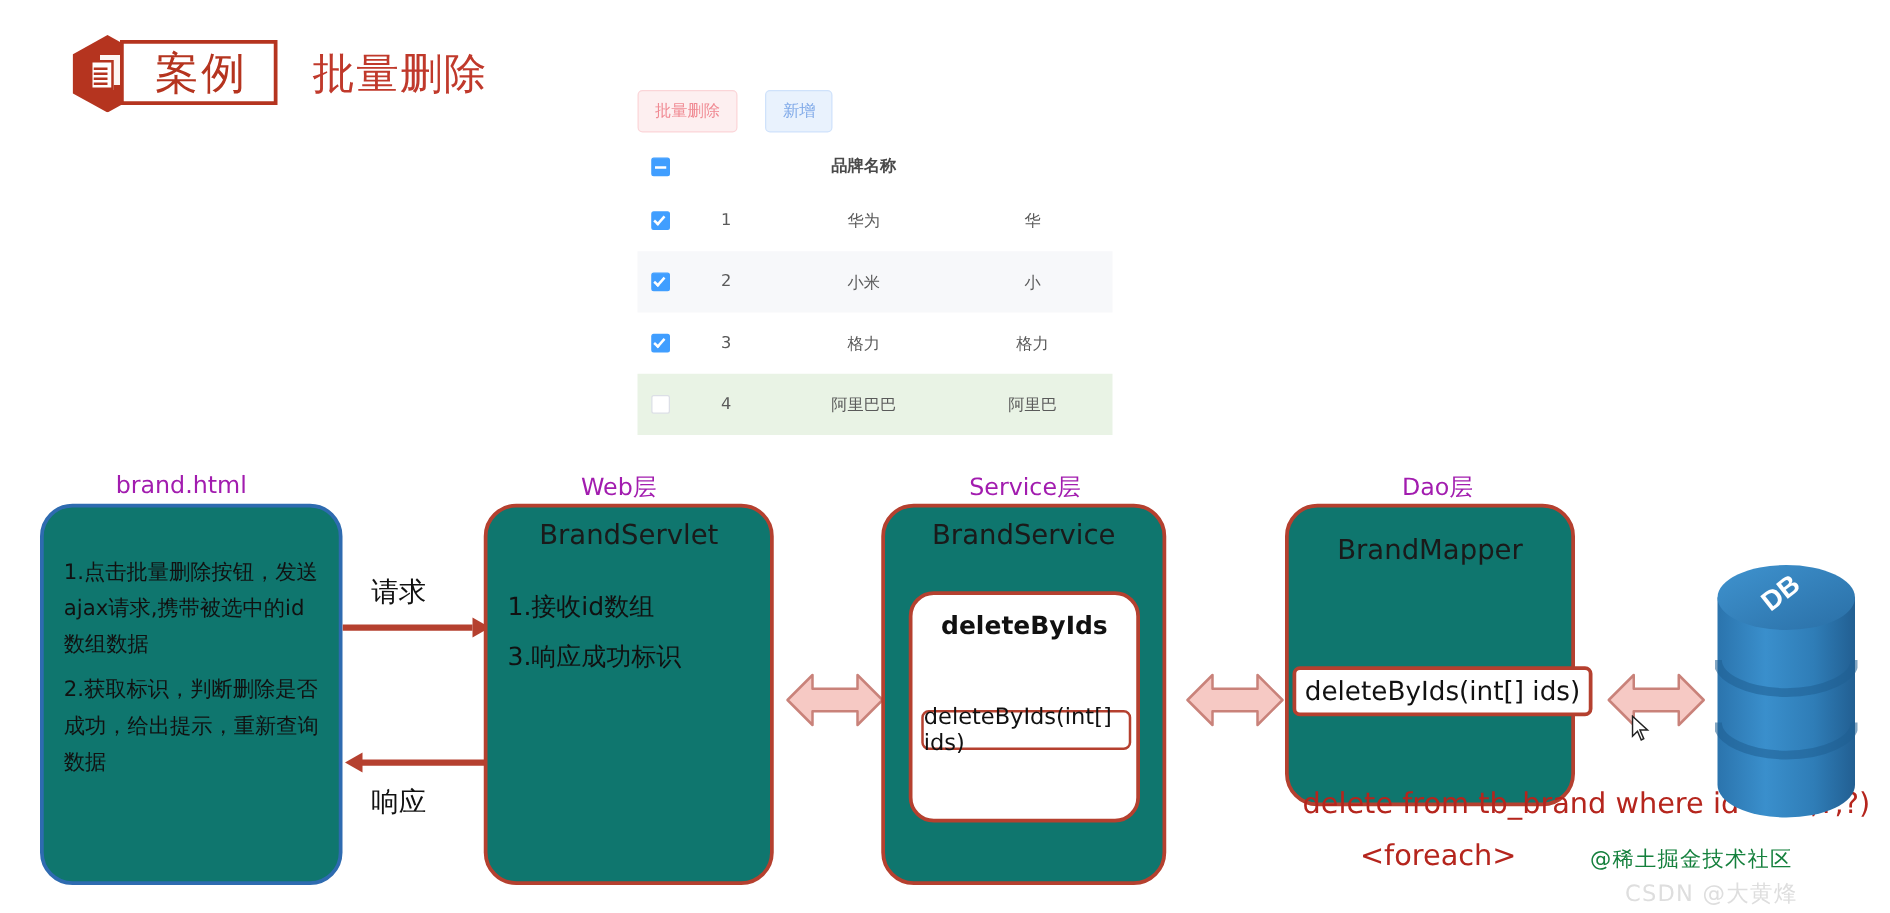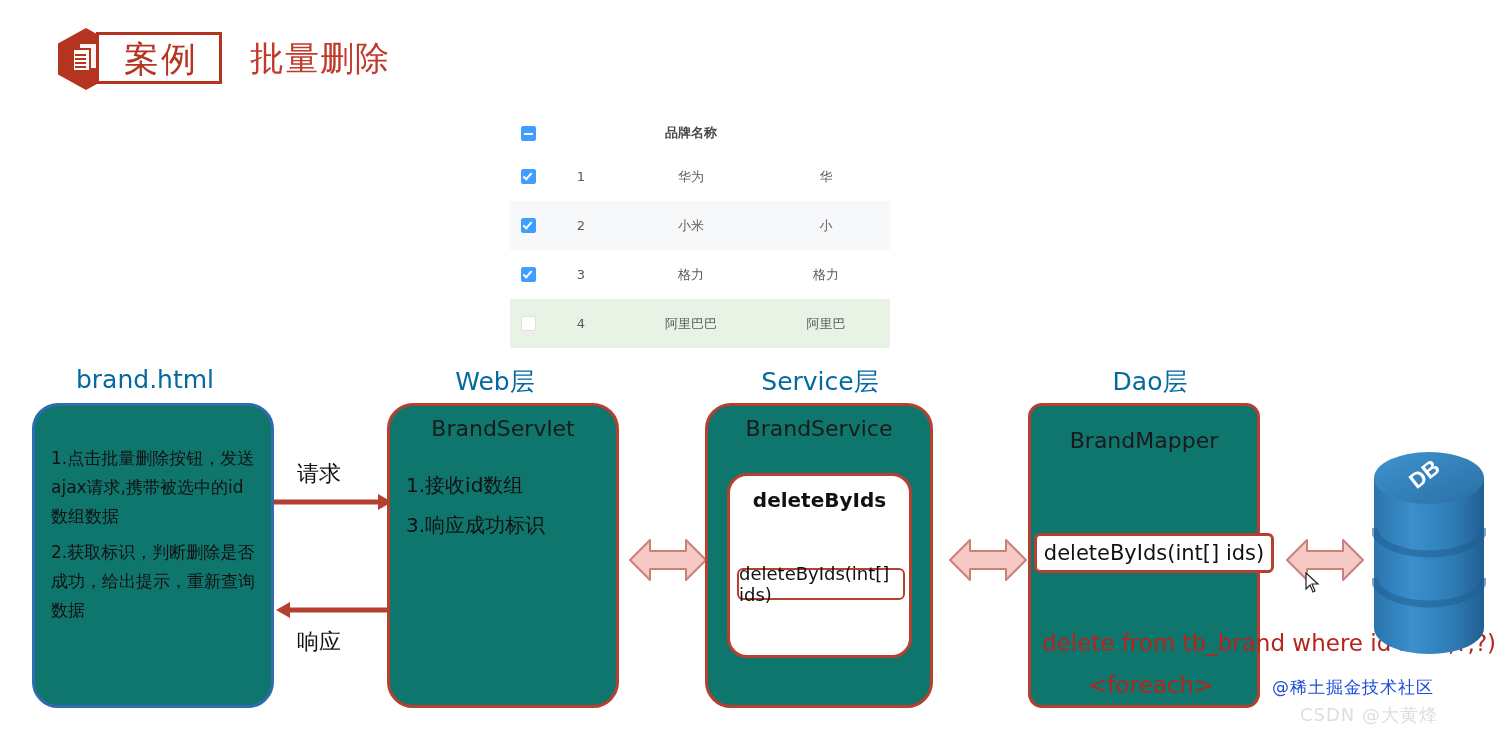--- a/index.html
+++ b/index.html
@@ -86,22 +86,23 @@
   .cb .tick {
     position:absolute; left:3px; top:1px; width:5px; height:9px;
     border:solid #fff; border-width:0 2px 2px 0; transform:rotate(42deg);
   }
   .cb .dash {
     position:absolute; left:2px; top:6px; width:9px; height:2px; background:#fff;
   }
 
   
   .layer-title {
-    position:absolute; font-size:25px; color:#0369a1; text-align:center;
-    font-family:"DejaVu Sans","Liberation Sans",sans-serif;
+    position:absolute; font-size:19px; color:#a21caf; text-align:center;
+    font-family:"DejaVu Sans","Liberation Sans",sans-serif;
+    margin-top:12px;
   }
 
   
   .fbox {
     position:absolute; background:#0f766e; border-radius:26px;
   }
   .fbox.blue { border:3px solid #2e6bb0; }
   .fbox.red  { border:3px solid #b5402f; }
   .fbox-title {
     text-align:center; font-size:22px; color:#1a1a1a; margin-top:10px;
@@ -143,21 +144,21 @@
   .dbl-arrow { position:absolute; }
 
   
   .db { position:absolute; left:1372px; top:452px; width:114px; height:205px; }
 
   
   .cursor { position:absolute; left:1305px; top:572px; width:16px; height:22px; }
 
   
   .wm1 {
-    position:absolute; left:1272px; top:676px; font-size:17px; color:#1d4ed8;
+    position:absolute; left:1272px; top:676px; font-size:17px; color:#15803d;
     font-family:"DejaVu Sans","Liberation Sans",sans-serif; letter-spacing:1px;
   }
   .wm2 {
     position:absolute; left:1300px; top:703px; font-size:18px; color:#dedede;
     font-family:"DejaVu Sans","Liberation Sans",sans-serif; letter-spacing:1px;
   }
 </style>
 </head>
 <body>
 
@@ -172,20 +173,24 @@
       <div class="ln" style="top:14px"></div>
       <div class="ln" style="top:18px"></div>
       <div class="ln" style="top:22px"></div>
     </div>
   </div>
   <div class="hdr-box"></div>
   <div class="hdr-case">案例</div>
   <div class="hdr-title">批量删除</div>
 
   <div class="shot">
+    <div class="shot-btns">
+      <span class="btn btn-danger">批量删除</span>
+      <span class="btn btn-primary">新增</span>
+    </div>
 
     <div class="tbl">
       <div class="trow hdr">
         <div class="cell-cb">
           <span class="cb">
               <span class="dash"></span>
             </span>
         </div>
         <div class="cell-id"></div>
         <div class="cell-nm colhdr">品牌名称</div>
@@ -277,21 +282,21 @@
   </div>
   <div class="inner-box" style="left:727px; top:473px; width:185px; height:185px;">
     <div class="inner-title">deleteByIds</div>
   </div>
   <div class="sig-box" style="left:737px; top:568px; width:168px; height:32px;">deleteByIds(int[] ids)</div>
 
   <svg class="dbl-arrow" style="left:948px; top:530px; width:80px; height:60px;">
     <polygon points="2,30 22,10 22,21 58,21 58,10 78,30 58,50 58,39 22,39 22,50" fill="#f6c9c4" stroke="#c9827a" stroke-width="2" stroke-linejoin="round"></polygon>
   </svg>
 
-  <div class="fbox red" style="left:1028px; top:403px; width:232px; height:305px;border-radius:14px;">
+  <div class="fbox red" style="left:1028px; top:403px; width:232px; height:242px;">
     <div class="fbox-title" style="margin-top:22px;">BrandMapper</div>
   </div>
   <div class="sig-box" style="left:1034px; top:533px; width:240px; height:40px; font-size:21px; border-width:3px;">deleteByIds(int[] ids)</div>
   <div class="sql-text" style="left:1042px; top:630px;">delete from tb_brand where id in (?,?,?)</div>
   <div class="sql-text" style="left:1088px; top:672px;">&lt;foreach&gt;</div>
 
   <svg class="dbl-arrow" style="left:1285px; top:530px; width:80px; height:60px;">
     <polygon points="2,30 22,10 22,21 58,21 58,10 78,30 58,50 58,39 22,39 22,50" fill="#f6c9c4" stroke="#c9827a" stroke-width="2" stroke-linejoin="round"></polygon>
   </svg>
 

